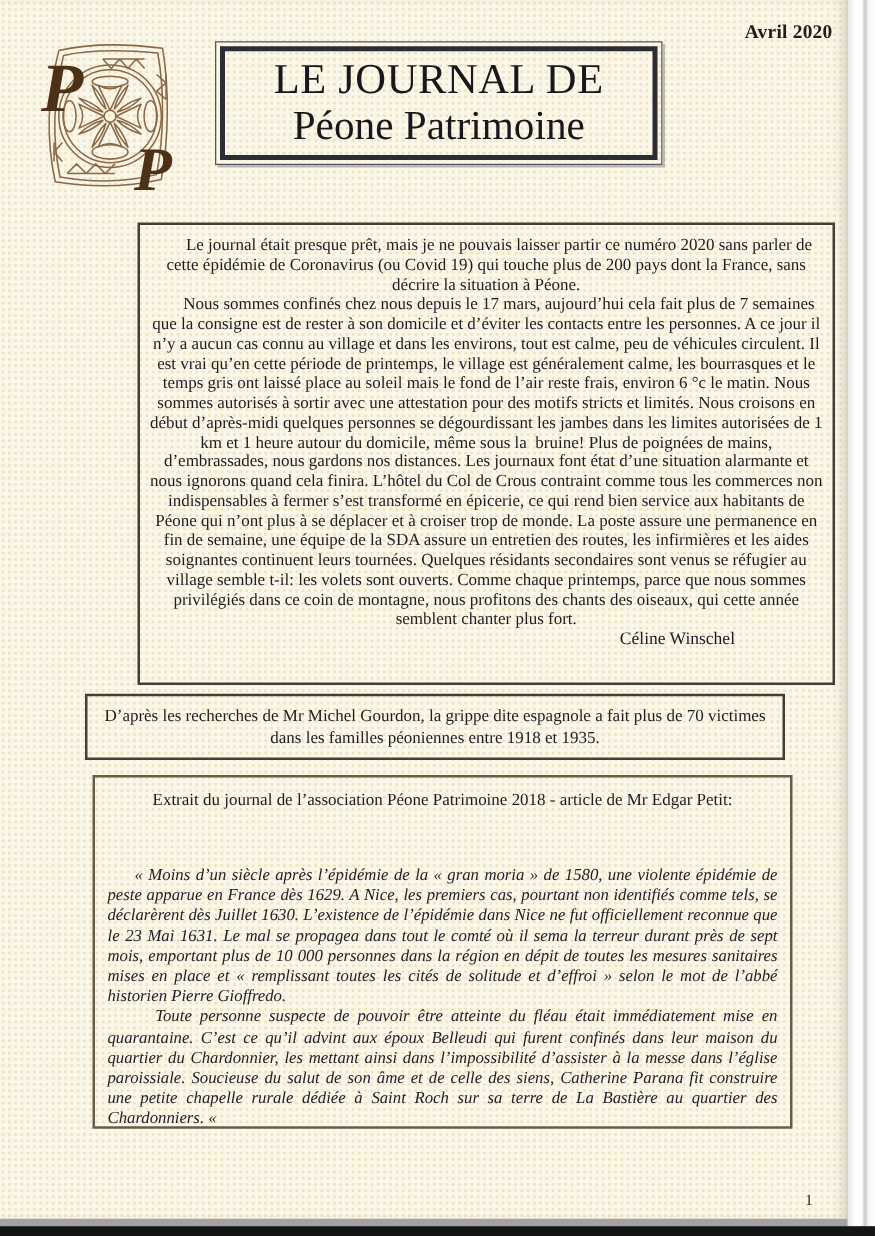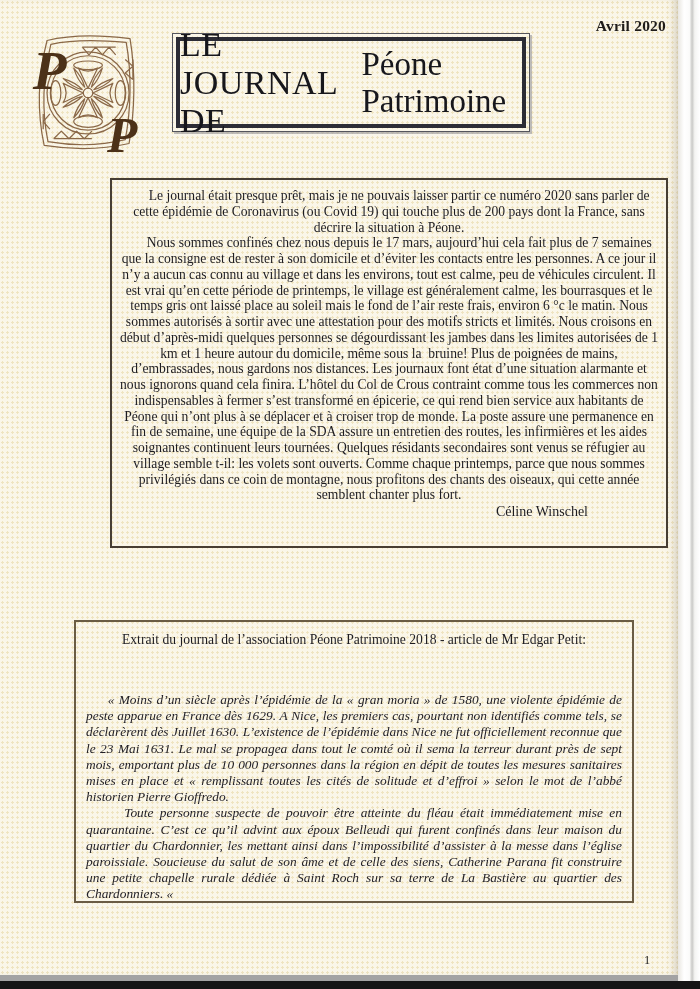--- a/index.html
+++ b/index.html
@@ -30,21 +30,21 @@
   }
   .logo{position:absolute;left:27px;top:23px;width:124px;height:138px;}
   .title-box{
     position:absolute;left:172px;top:33px;width:358px;height:99px;
     border:1px solid #55555c;padding:3px;box-sizing:border-box;
     box-shadow:2px 2px 0 rgba(140,140,148,0.55);
     background:transparent;
   }
   .title-box-inner{
     width:100%;height:100%;border:4px solid #2c2c35;box-sizing:border-box;
-    display:flex;flex-direction:row;align-items:center;justify-content:center;
+    display:flex;flex-direction:column;align-items:center;justify-content:center;
   }
   .title-line1{font-size:34px;line-height:38px;letter-spacing:0.5px;color:#17171c;}
   .title-line2{font-size:33px;line-height:37px;color:#17171c;}
   
   .tbox{position:absolute;box-sizing:border-box;border:2px solid #473e33;color:#1d1c21;}
   .box1{
     left:70px;top:178px;width:558px;height:370px;
     padding:8px 6px 0 6px;font-size:13.6px;line-height:15.75px;text-align:center;margin-left:40px;
   }
   .prose{white-space:pre-wrap;}
@@ -132,20 +132,23 @@
       <div class="title-line2">Péone Patrimoine</div>
     </div>
   </div>
 
   <div class="tbox box1">
     <div class="prose">      Le journal était presque prêt, mais je ne pouvais laisser partir ce numéro 2020 sans parler de cette épidémie de Coronavirus (ou Covid 19) qui touche plus de 200 pays dont la France, sans décrire la situation à Péone.
       Nous sommes confinés chez nous depuis le 17 mars, aujourd’hui cela fait plus de 7 semaines que la consigne est de rester à son domicile et d’éviter les contacts entre les personnes. A ce jour il n’y a aucun cas connu au village et dans les environs, tout est calme, peu de véhicules circulent. Il est vrai qu’en cette période de printemps, le village est généralement calme, les bourrasques et le temps gris ont laissé place au soleil mais le fond de l’air reste frais, environ 6 °c le matin. Nous sommes autorisés à sortir avec une attestation pour des motifs stricts et limités. Nous croisons en début d’après-midi quelques personnes se dégourdissant les jambes dans les limites autorisées de 1 km et 1 heure autour du domicile, même sous la  bruine! Plus de poignées de mains, d’embrassades, nous gardons nos distances. Les journaux font état d’une situation alarmante et nous ignorons quand cela finira. L’hôtel du Col de Crous contraint comme tous les commerces non indispensables à fermer s’est transformé en épicerie, ce qui rend bien service aux habitants de Péone qui n’ont plus à se déplacer et à croiser trop de monde. La poste assure une permanence en fin de semaine, une équipe de la SDA assure un entretien des routes, les infirmières et les aides soignantes continuent leurs tournées. Quelques résidants secondaires sont venus se réfugier au village semble t-il: les volets sont ouverts. Comme chaque printemps, parce que nous sommes privilégiés dans ce coin de montagne, nous profitons des chants des oiseaux, qui cette année semblent chanter plus fort.</div>
     <div class="signature">Céline Winschel</div>
   </div>
 
+  <div class="tbox box2">
+    <div>D’après les recherches de Mr Michel Gourdon, la grippe dite espagnole a fait plus de 70 victimes dans les familles péoniennes entre 1918 et 1935.</div>
+  </div>
 
   <div class="tbox box3">
     <div class="box3-heading">Extrait du journal de l’association Péone Patrimoine 2018 - article de Mr Edgar Petit:</div>
     <div class="box3-body">     « Moins d’un siècle après l’épidémie de la « gran moria » de 1580, une violente épidémie de peste apparue en France dès 1629. A Nice, les premiers cas, pourtant non identifiés comme tels, se déclarèrent dès Juillet 1630. L’existence de l’épidémie dans Nice ne fut officiellement reconnue que le 23 Mai 1631. Le mal se propagea dans tout le comté où il sema la terreur durant près de sept mois, emportant plus de 10 000 personnes dans la région en dépit de toutes les mesures sanitaires mises en place et « remplissant toutes les cités de solitude et d’effroi » selon le mot de l’abbé historien Pierre Gioffredo.
       Toute personne suspecte de pouvoir être atteinte du fléau était immédiatement mise en quarantaine. C’est ce qu’il advint aux époux Belleudi qui furent confinés dans leur maison du quartier du Chardonnier, les mettant ainsi dans l’impossibilité d’assister à la messe dans l’église paroissiale. Soucieuse du salut de son âme et de celle des siens, Catherine Parana fit construire une petite chapelle rurale dédiée à Saint Roch sur sa terre de La Bastière au quartier des Chardonniers. «</div>
   </div>
 
   <div class="pagenum">1</div>
 
 </div>

